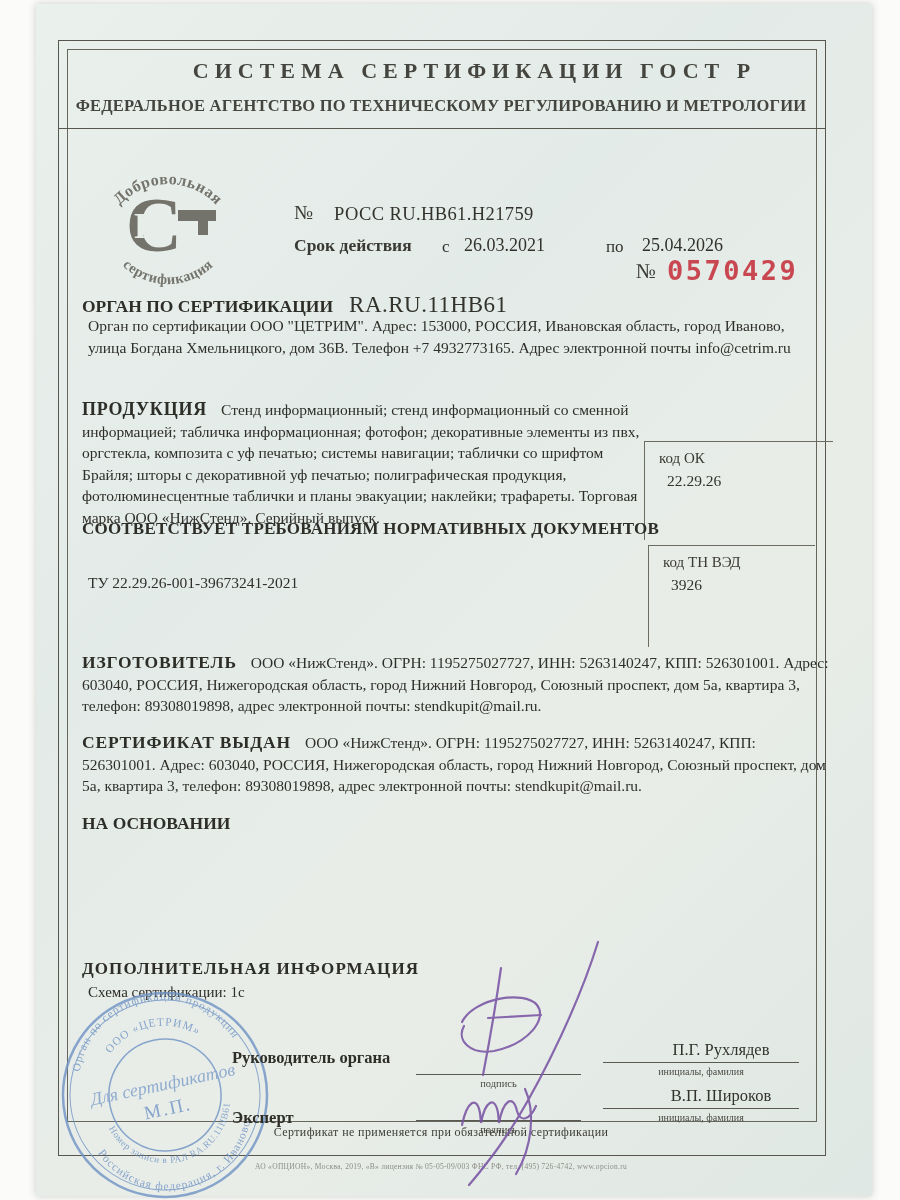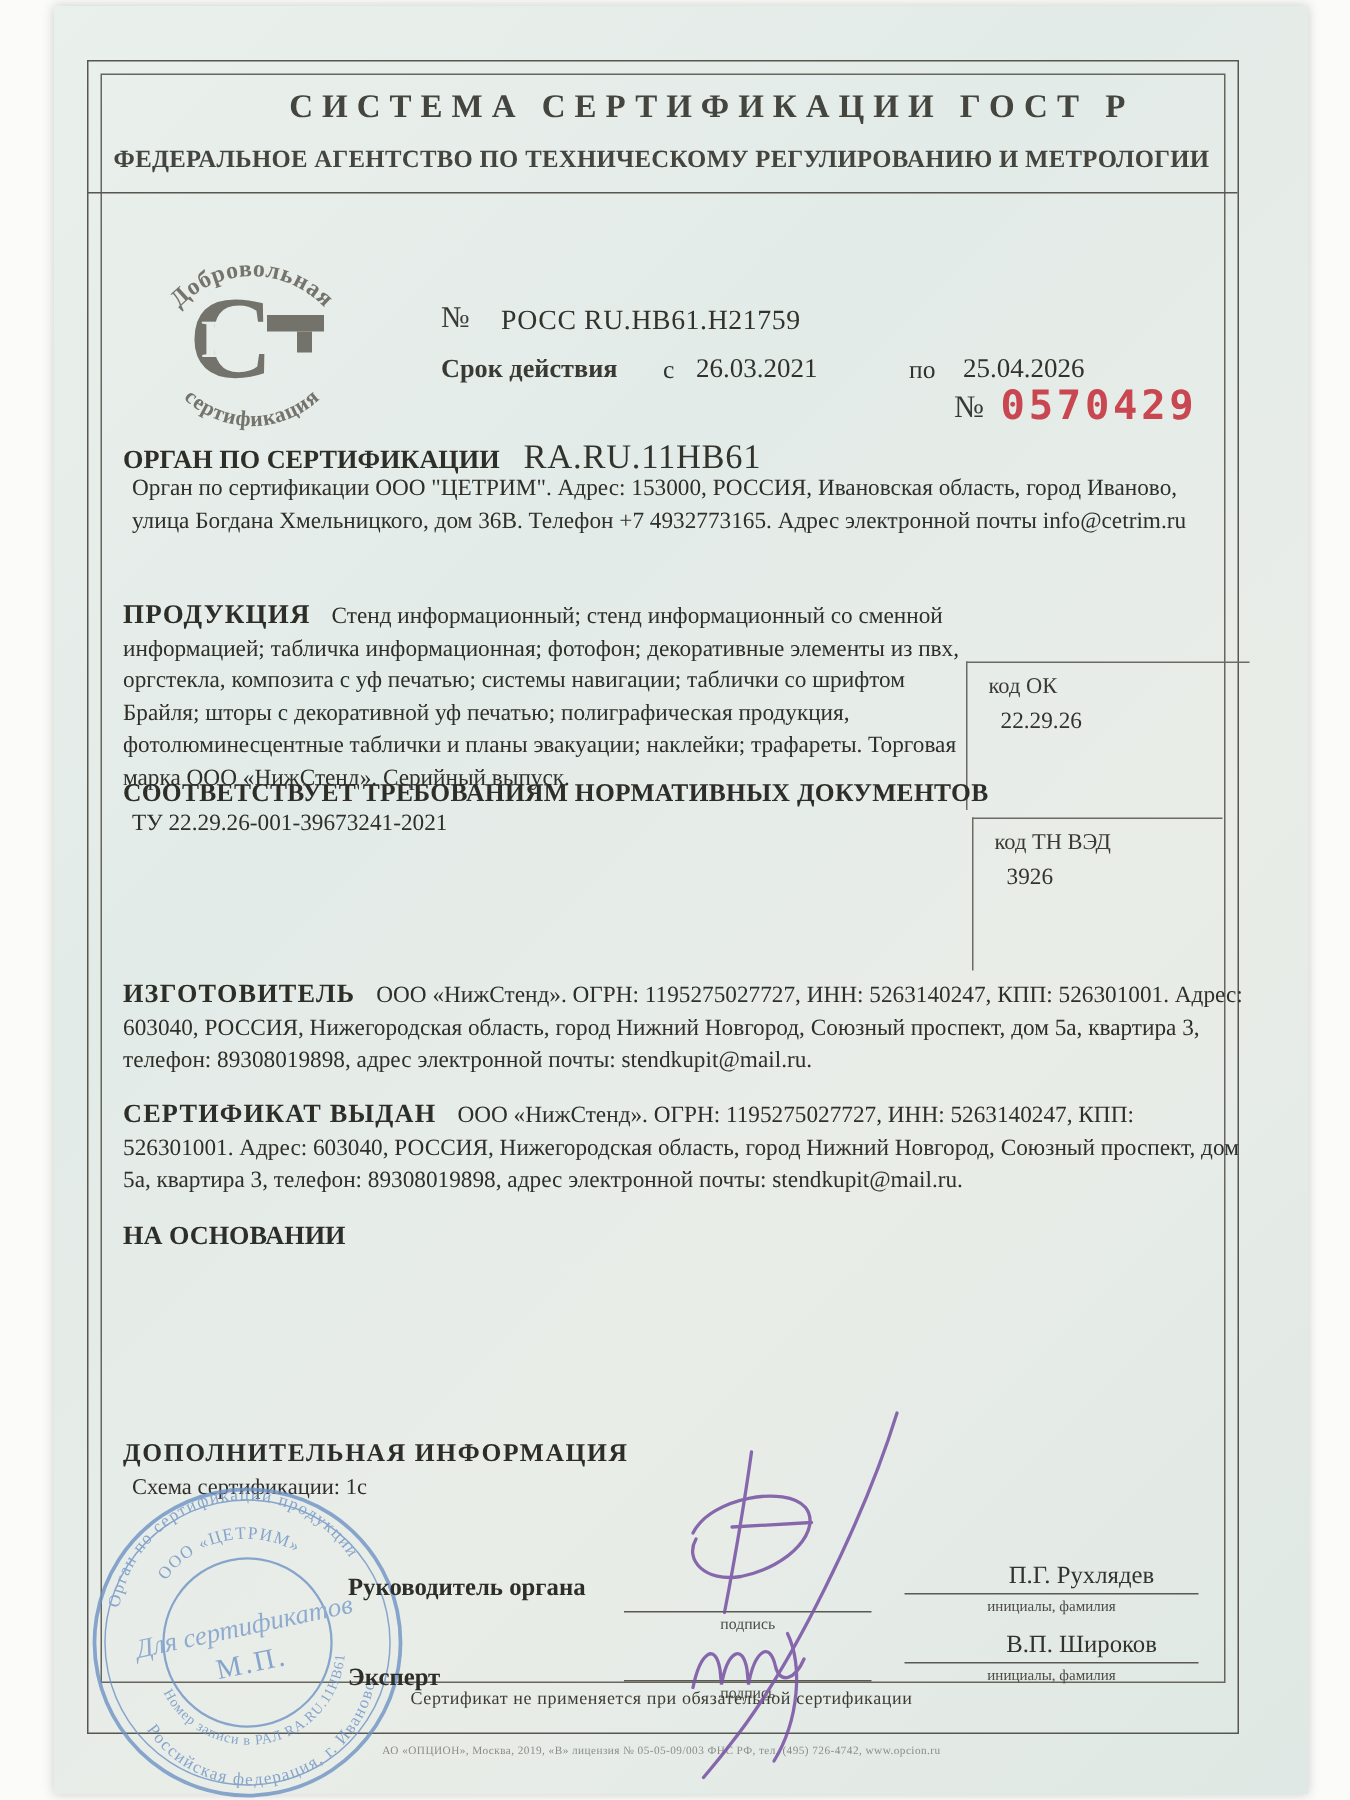--- a/index.html
+++ b/index.html
@@ -40,21 +40,21 @@
   .body-code{font-weight:normal;font-size:23px;margin-left:16px;letter-spacing:.5px;color:#33332d;}
   .body-text{left:52px;top:311px;width:706px;font-size:15.5px;line-height:21.5px;color:#2f2f2a;}
   .para-lbl{font-size:18px;font-weight:bold;letter-spacing:.8px;margin-right:14px;color:#2e2e28;}
   .sec-product{left:46px;top:395px;width:566px;font-size:15.5px;line-height:21.5px;color:#2f2f2a;}
   .code-box{box-sizing:border-box;border-top:1.3px solid #6b6b62;border-left:1.3px solid #6b6b62;
             padding:8px 0 0 14px;font-size:15px;color:#3a3a33;}
   .box-ok{left:608px;top:413px;width:189px;height:99px;margin-top:24px;}
   .box-tnved{left:612px;top:541px;width:167px;height:102px;}
   .code-box .val{margin-top:5px;padding-left:8px;font-size:15.5px;color:#33332d;}
   .comp-head{left:46px;top:515px;font-size:17px;letter-spacing:.2px;}
-  .comp-text{left:52px;top:536px;font-size:15.5px;color:#2f2f2a;}
+  .comp-text{left:52px;top:570px;font-size:15.5px;color:#2f2f2a;}
   .sec-manu{left:46px;top:648px;width:748px;font-size:15.5px;line-height:21.5px;color:#2f2f2a;}
   .manu-lbl{font-size:17.5px;}
   .sec-issued{left:46px;top:728px;width:750px;font-size:15.5px;line-height:21.5px;color:#2f2f2a;}
   .basis-head{left:46px;top:809px;font-size:17.5px;}
   .basis-text{left:52px;top:834px;width:728px;font-size:15.5px;line-height:21.5px;color:#2f2f2a;}
   .add-head{left:46px;top:955px;font-size:17px;letter-spacing:1.1px;}
   .add-text{left:52px;top:980px;font-size:15px;color:#2f2f2a;}
   .sig-role{font-weight:bold;font-size:16.5px;color:#2e2e28;white-space:nowrap;}
   .sig-line{border-bottom:1.1px solid #5a5a52;height:0;}
   .sig-cap{text-align:center;font-size:10.5px;color:#4c4c45;}

